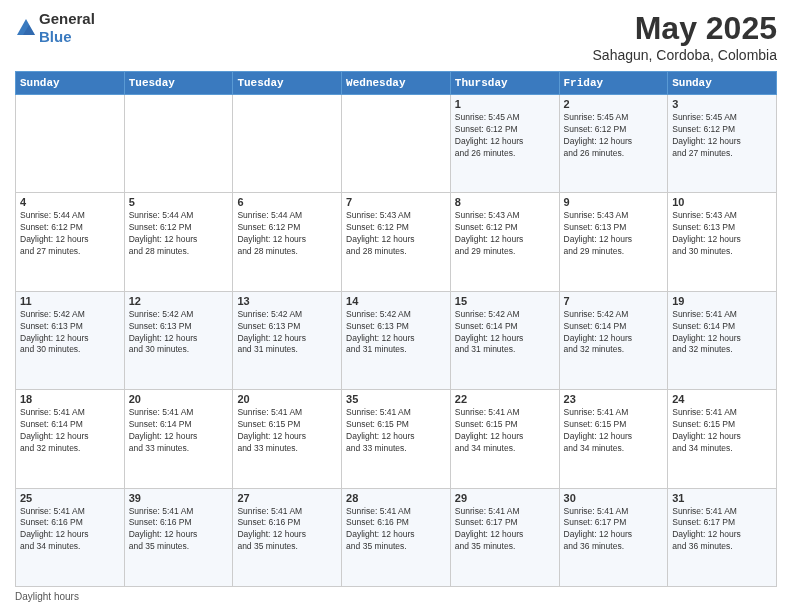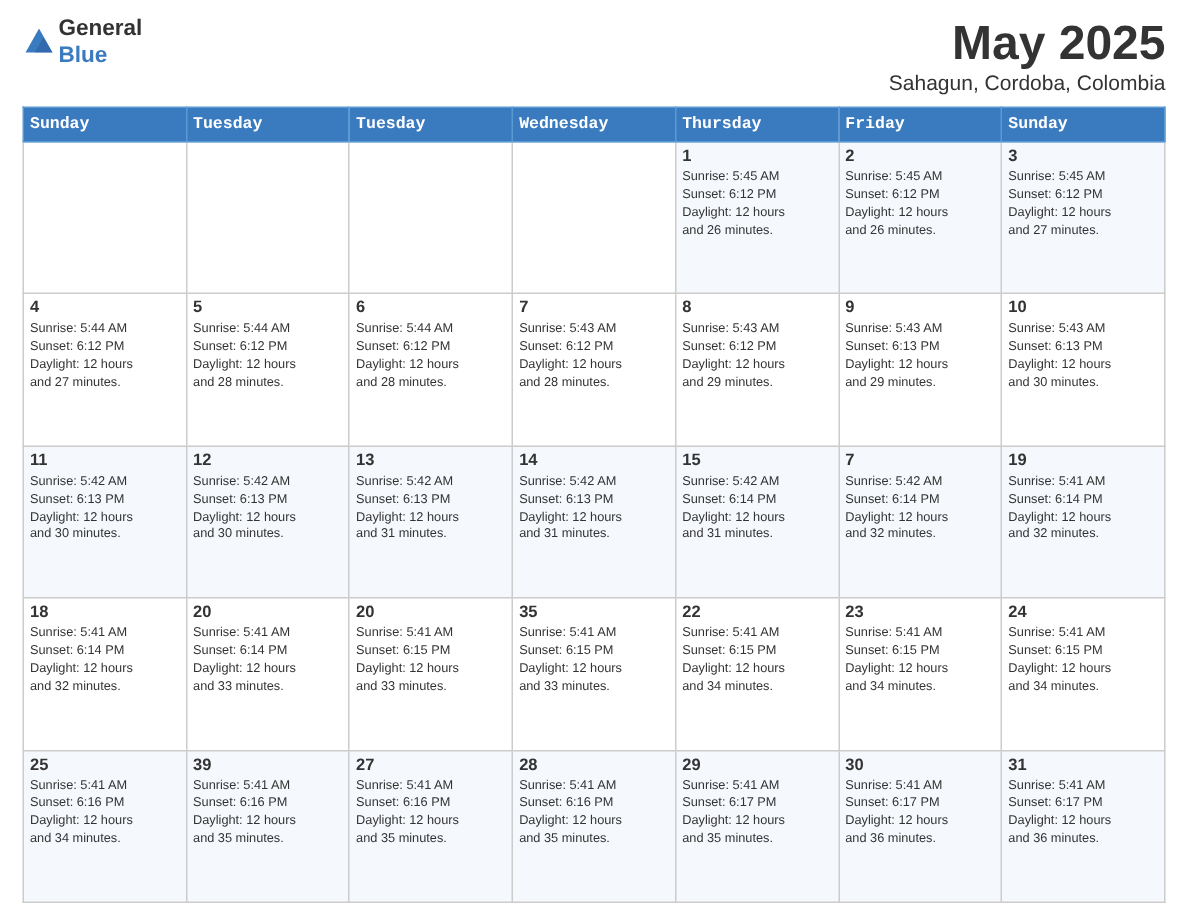--- a/index.html
+++ b/index.html
@@ -361,13 +361,14 @@
             <span class="day-number">31</span>
             <div class="cell-text" style="white-space: pre-line;">Sunrise: 5:41 AM
 Sunset: 6:17 PM
 Daylight: 12 hours
 and 36 minutes.</div>
           </td>
         </tr>
       </tbody>
   </table>
 
+  <div class="footer-note">Daylight hours</div>
 </div>
 
 </body></html>

